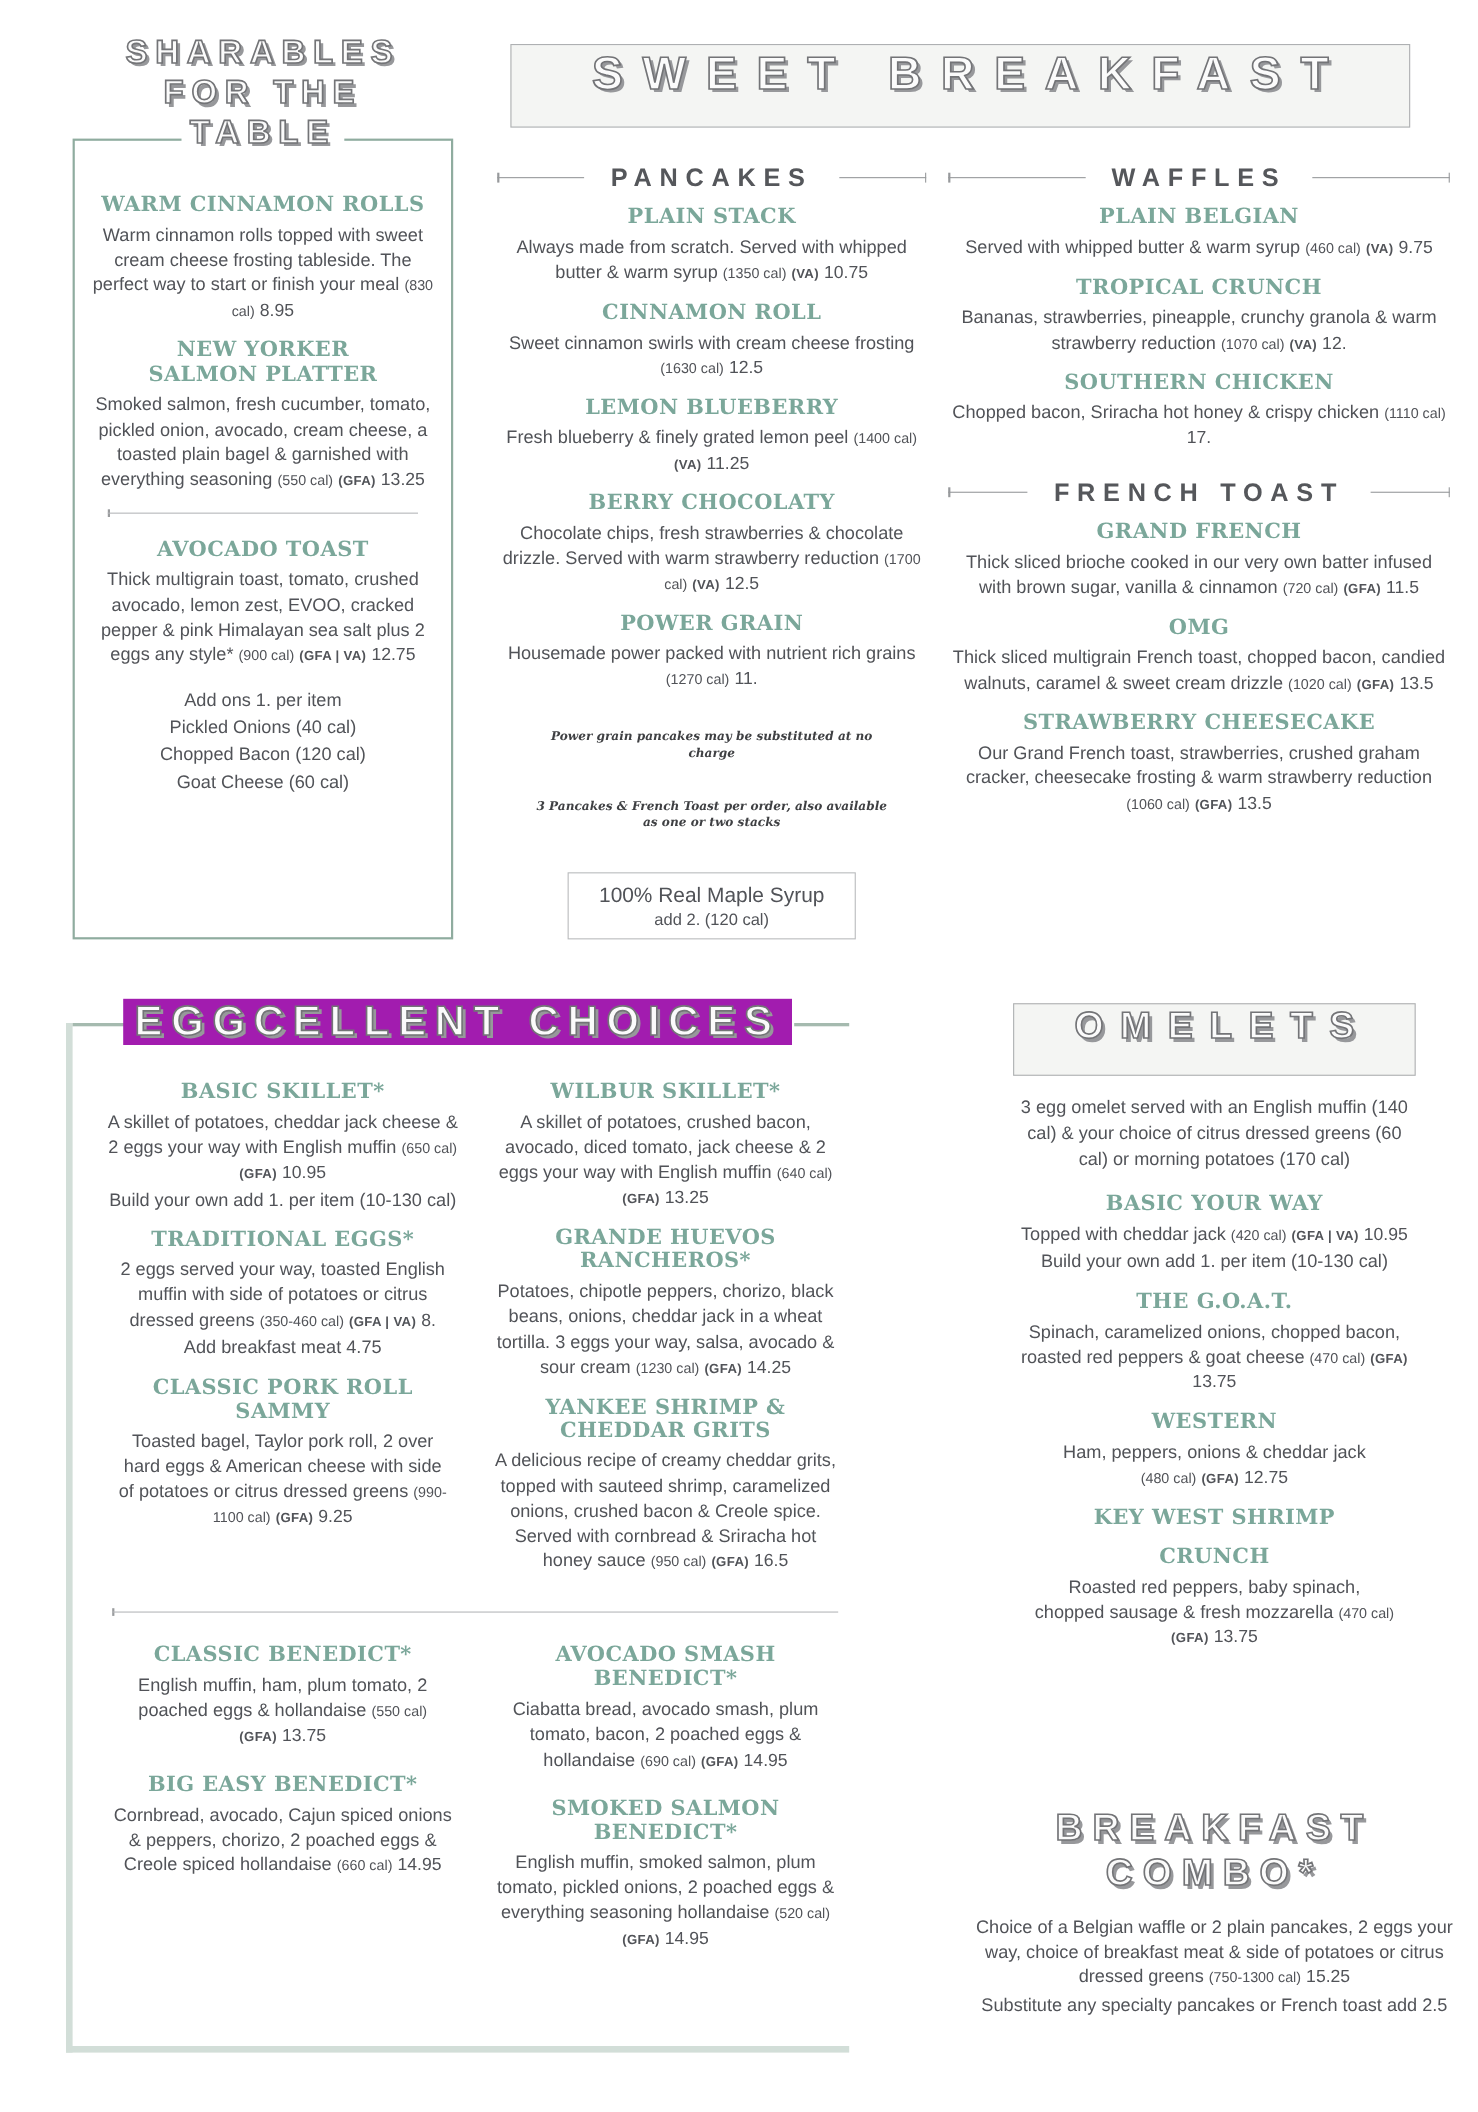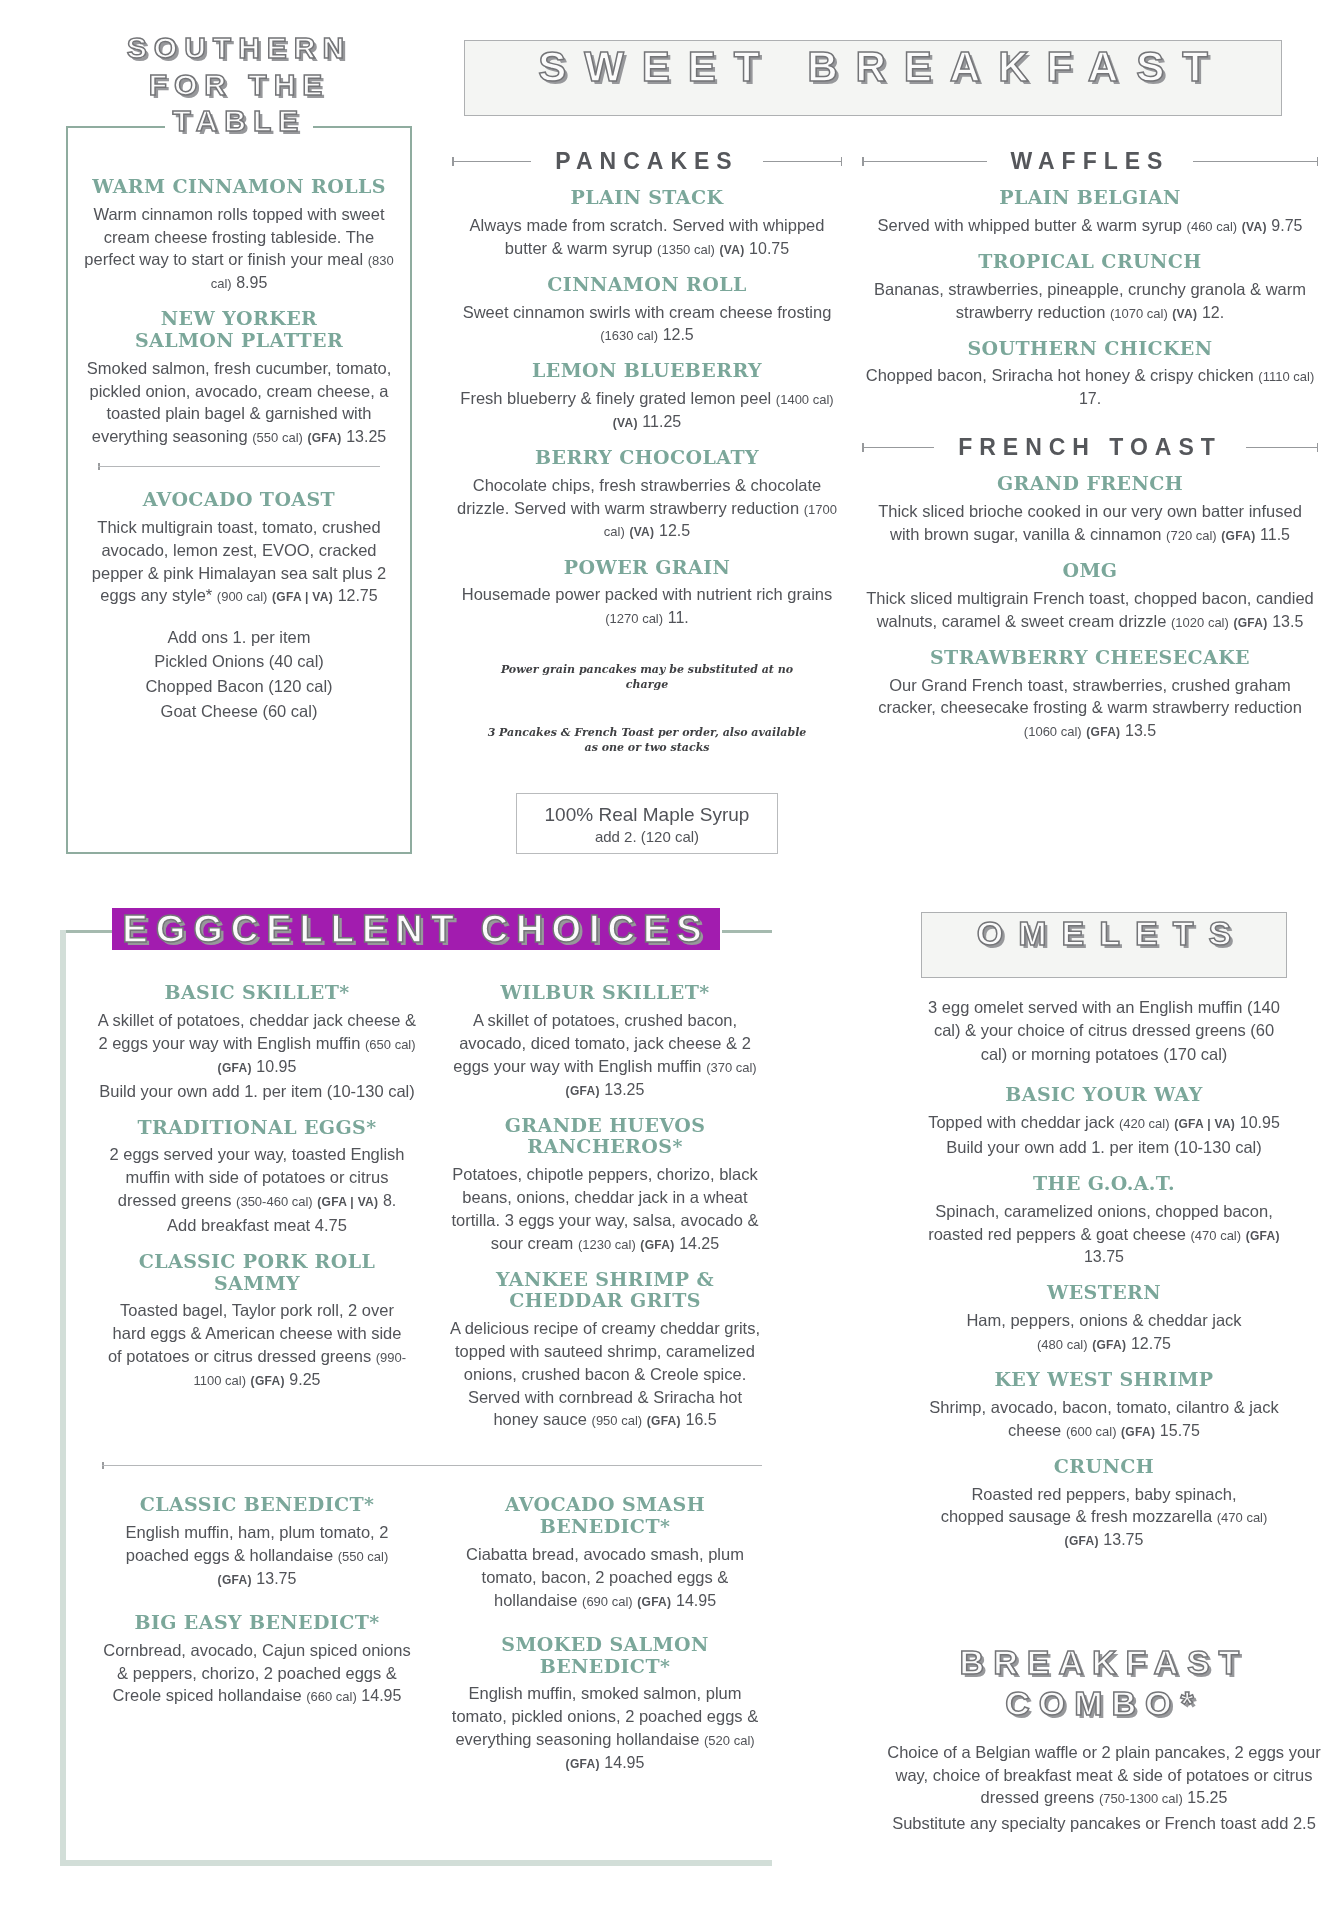--- a/index.html
+++ b/index.html
@@ -74,21 +74,21 @@
   #combo{left:876px;top:1642px;width:456px;text-align:center}
   #combo .display{font-size:34px;letter-spacing:9px}
   #combo .idesc{margin-top:16px}
 </style>
 </head>
 <body>
 
 <div class="page">
 
   <header class="abs" id="sharables-title">
-    <div class="display"><span>SOUTHERN</span></div>
+    <div class="display"><span>SHARABLES</span></div>
     <div class="display"><span>FOR THE</span></div>
     <div class="display"><span>TABLE</span></div>
   </header>
 
   <div class="abs" id="sharables-box">
     <div id="sharables-content">
 
       <div class="item">
         <h3 class="iname">WARM CINNAMON ROLLS</h3>
         <p class="idesc"><span>Warm cinnamon rolls topped with sweet cream cheese frosting tableside. The perfect way to start or finish your meal</span> <span class="cal">(830 cal)</span> <span class="price">8.95</span></p>
@@ -230,21 +230,21 @@
         <div class="item">
           <h3 class="iname">CLASSIC PORK ROLL SAMMY</h3>
           <p class="idesc" style="max-width:300px"><span>Toasted bagel, Taylor pork roll, 2 over hard eggs &amp; American cheese with side of potatoes or citrus dressed greens</span> <span class="cal">(990-1100 cal)</span> <span class="diet">(GFA)</span> <span class="price">9.25</span></p>
         </div>
 
       </div>
       <div>
 
         <div class="item">
           <h3 class="iname">WILBUR SKILLET*</h3>
-          <p class="idesc"><span>A skillet of potatoes, crushed bacon, avocado, diced tomato, jack cheese &amp; 2 eggs your way with English muffin</span> <span class="cal">(370 cal)</span> <span class="diet">(GFA)</span> <span class="price">13.25</span></p>
+          <p class="idesc"><span>A skillet of potatoes, crushed bacon, avocado, diced tomato, jack cheese &amp; 2 eggs your way with English muffin</span> <span class="cal">(640 cal)</span> <span class="diet">(GFA)</span> <span class="price">13.25</span></p>
         </div>
 
         <div class="item">
           <h3 class="iname" style="max-width:220px">GRANDE HUEVOS RANCHEROS*</h3>
           <p class="idesc"><span>Potatoes, chipotle peppers, chorizo, black beans, onions, cheddar jack in a wheat tortilla. 3 eggs your way, salsa, avocado &amp; sour cream</span> <span class="cal">(1230 cal)</span> <span class="diet">(GFA)</span> <span class="price">14.25</span></p>
         </div>
 
         <div class="item">
           <h3 class="iname" style="max-width:240px">YANKEE SHRIMP &amp; CHEDDAR GRITS</h3>
           <p class="idesc"><span>A delicious recipe of creamy cheddar grits, topped with sauteed shrimp, caramelized onions, crushed bacon &amp; Creole spice. Served with cornbread &amp; Sriracha hot honey sauce</span> <span class="cal">(950 cal)</span> <span class="diet">(GFA)</span> <span class="price">16.5</span></p>
@@ -303,21 +303,20 @@
       <p class="idesc" style="max-width:380px;margin:0 auto"><span>Spinach, caramelized onions, chopped bacon, roasted red peppers &amp; goat cheese</span> <span class="cal">(470 cal)</span> <span class="diet">(GFA)</span> <span class="price">13.75</span></p>
     </div>
 
     <div class="item">
       <h3 class="iname">WESTERN</h3>
       <p class="idesc" style="max-width:300px;margin:0 auto"><span>Ham, peppers, onions &amp; cheddar jack</span> <span class="cal">(480 cal)</span> <span class="diet">(GFA)</span> <span class="price">12.75</span></p>
     </div>
 
     <div class="item">
       <h3 class="iname">KEY WEST SHRIMP</h3>
-      <p class="idesc" style="max-width:380px;margin:0 auto"><span>Shrimp, avocado, bacon, tomato, cilantro &amp; jack cheese</span> <span class="cal">(600 cal)</span> <span class="diet">(GFA)</span> <span class="price">15.75</span></p>
     </div>
 
     <div class="item">
       <h3 class="iname">CRUNCH</h3>
       <p class="idesc" style="max-width:330px;margin:0 auto"><span>Roasted red peppers, baby spinach, chopped sausage &amp; fresh mozzarella</span> <span class="cal">(470 cal)</span> <span class="diet">(GFA)</span> <span class="price">13.75</span></p>
     </div>
   </section>
 
   <section class="abs" id="combo">
     <div class="display">BREAKFAST</div>

